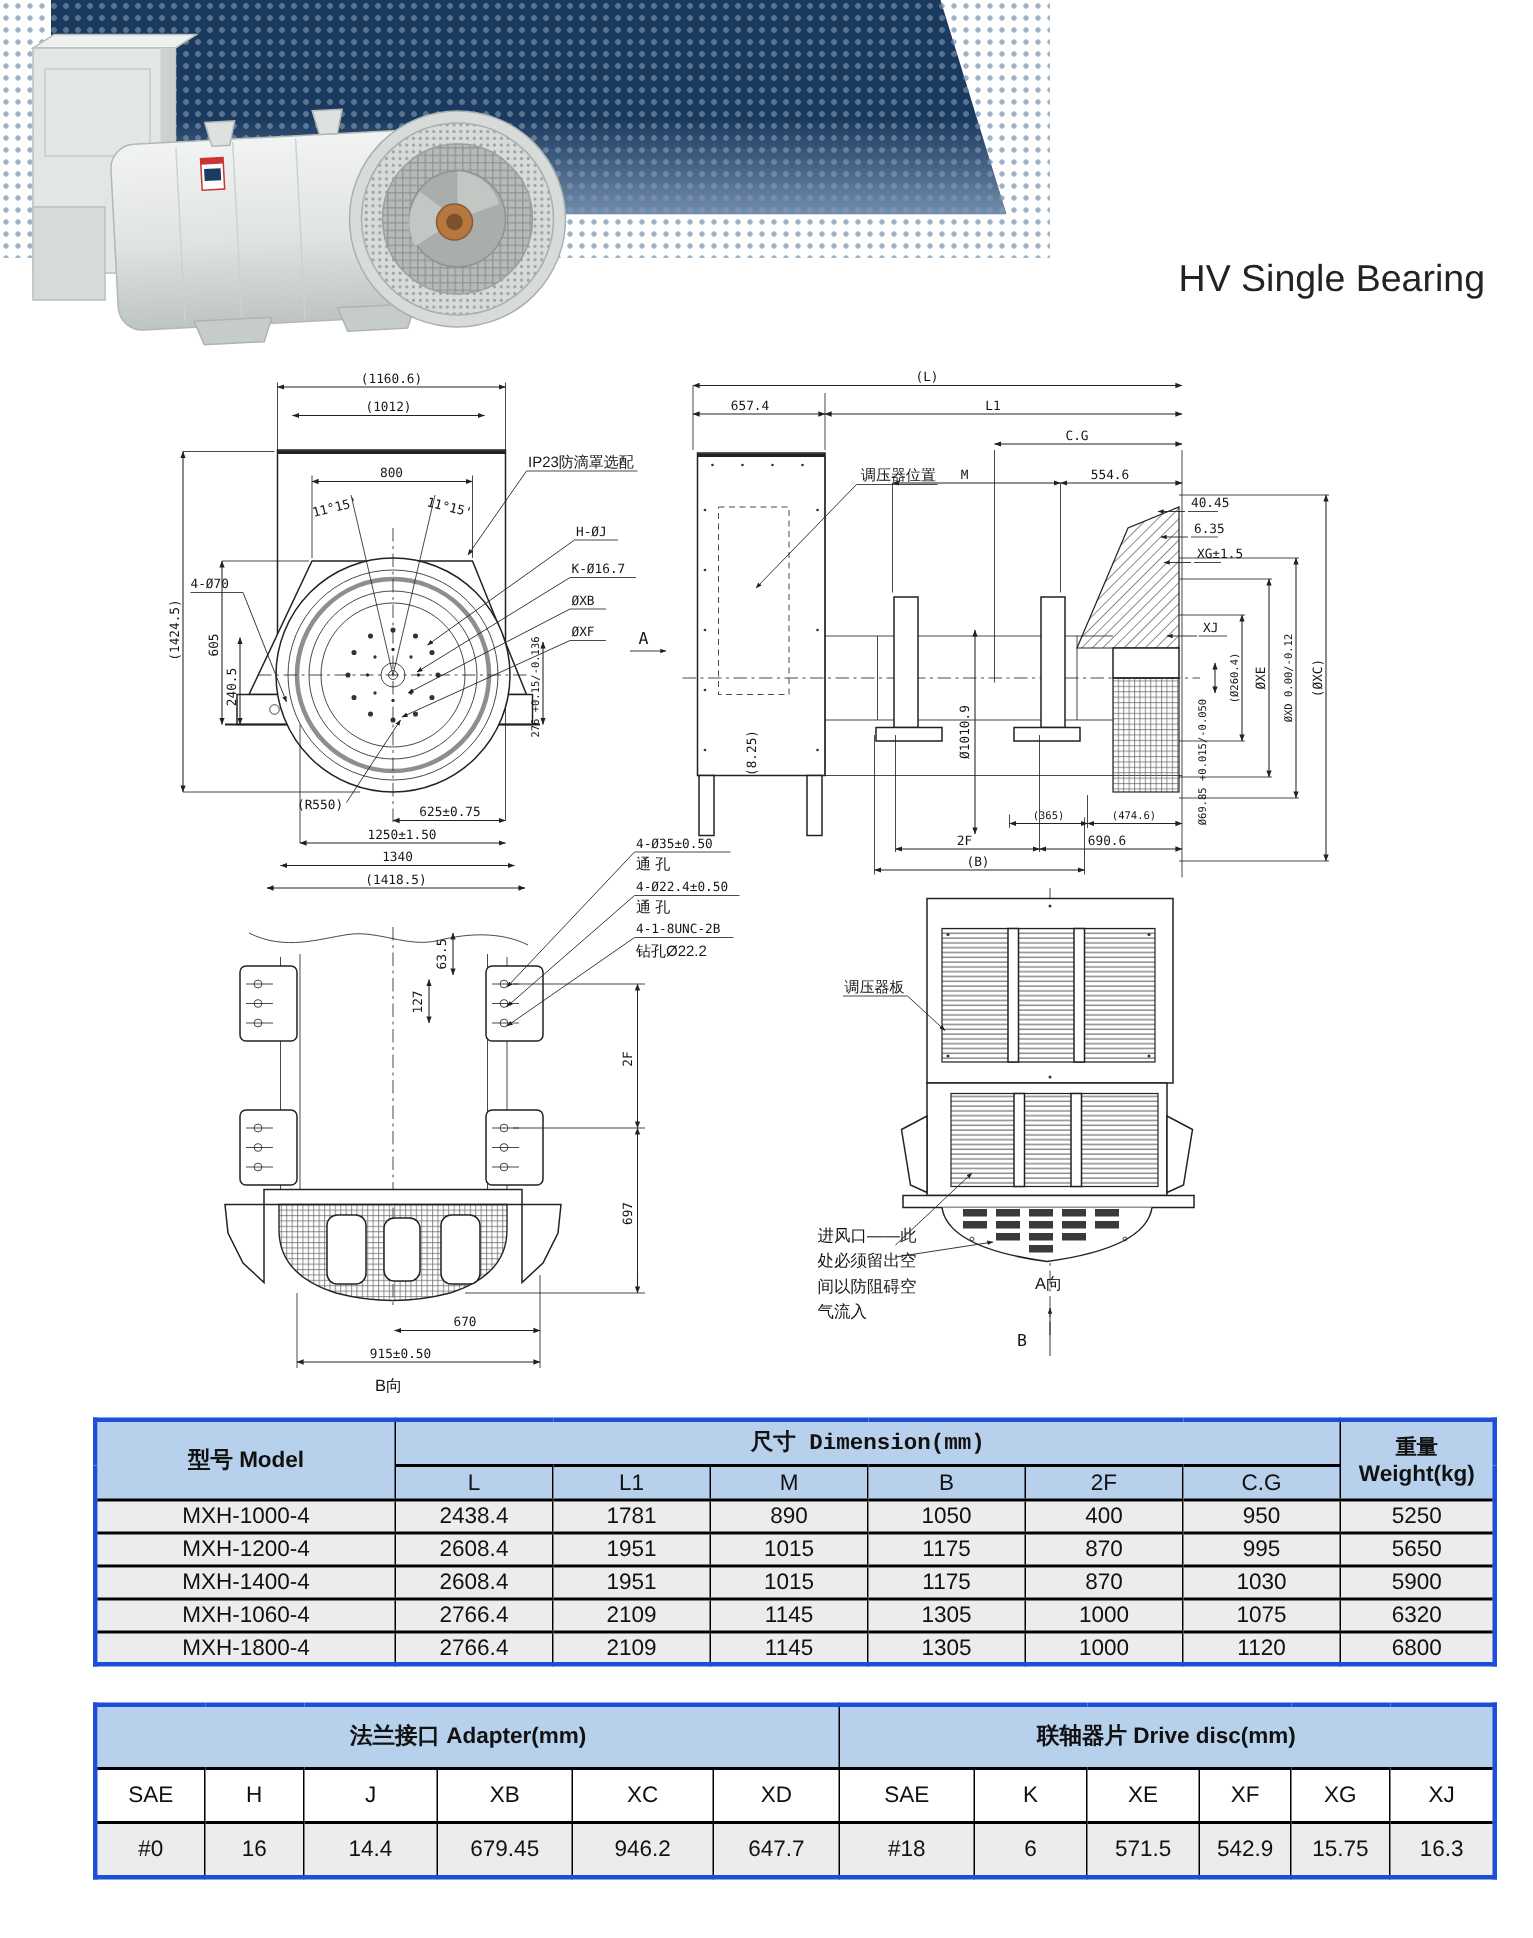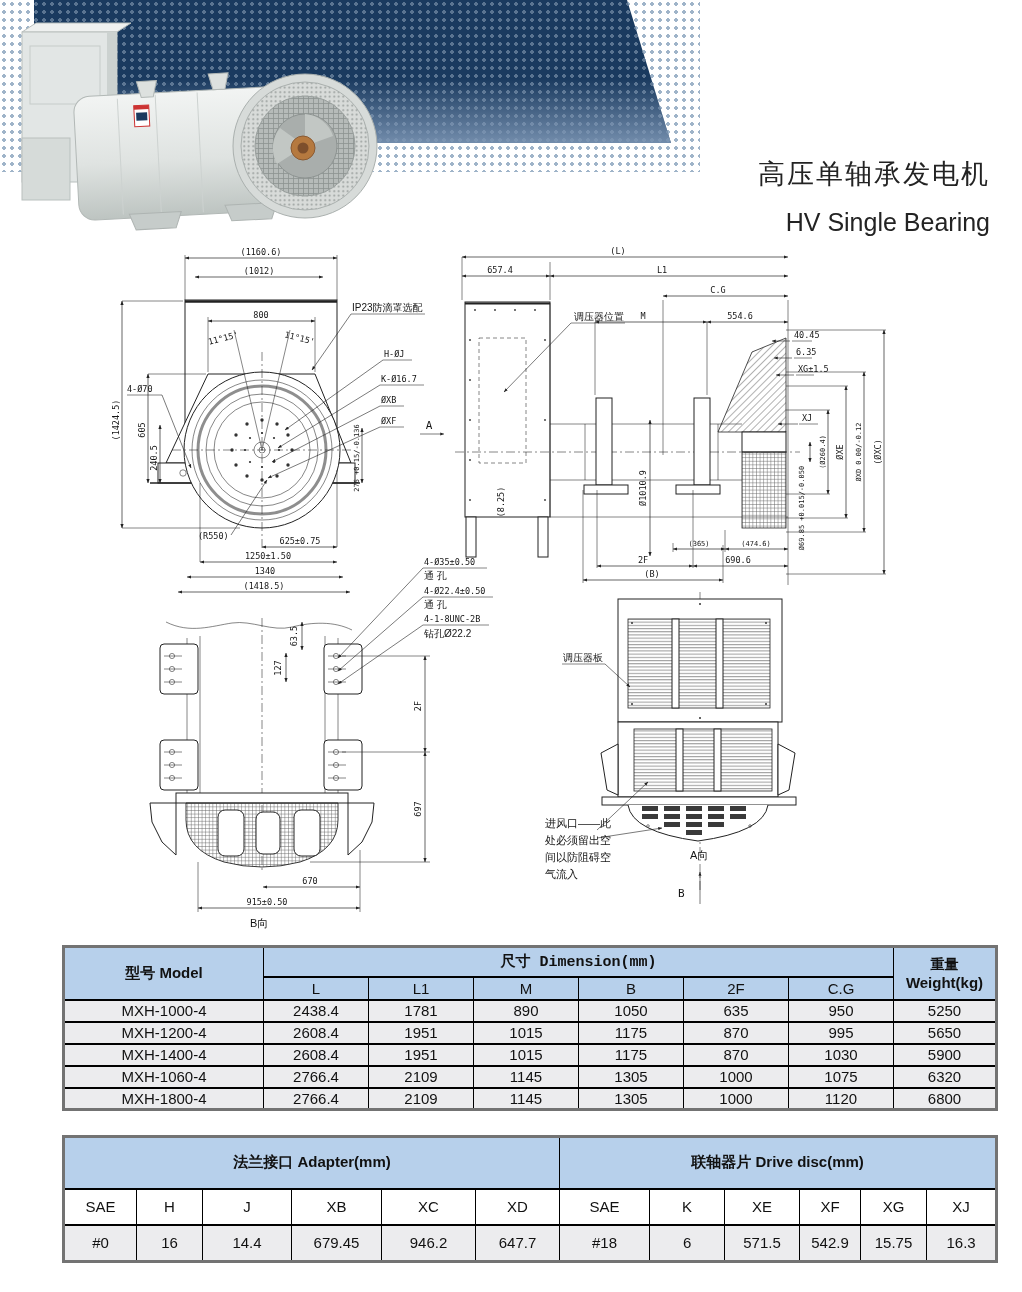--- a/index.html
+++ b/index.html
@@ -30,32 +30,32 @@
   .ol{stroke:#222;stroke-width:1;fill:#fff;}
   .thin{stroke:#222;stroke-width:.55;fill:none;}
   .dm{stroke:#222;stroke-width:.7;fill:none;marker-start:url(#ae);marker-end:url(#ae);}
   .lead{stroke:#222;stroke-width:.6;fill:none;marker-end:url(#ae);}
   .dash{stroke-dasharray:9 3 2 3;}
   .dsh2{stroke-dasharray:4 3;}
   .gray{stroke:#8e8e8e;stroke-width:3;fill:none;}
 
   
   table.tbl{position:absolute;border-collapse:collapse;table-layout:fixed;background:#fff;
-    border:3px solid #737373;}
+    border:3px solid #1d4ed8;}
   .tbl td{border:1px solid #000;border-top-width:2px;text-align:center;vertical-align:middle;
     padding:0;font-size:15px;color:#111;overflow:hidden;white-space:nowrap;}
   .hb{background:#b7d0eb;}
   .rb{background:#ececee;}
   .h-model{font-size:19px;font-weight:bold;}
   .h-dim{font-size:18px;font-weight:bold;font-family:Liberation Mono, monospace;}
   .h-w1{font-size:14px;font-weight:bold;line-height:19px;}
   .h-w2{font-size:15px;font-weight:bold;line-height:17px;}
   .t2h{font-size:18px;font-weight:bold;}
   tr.r30{height:30px;} tr.r23{height:23px;} tr.r22{height:22px;}
-  tr.r42{height:52px;} tr.r36{height:36px;} tr.r37{height:37px;}
+  tr.r42{height:42px;} tr.r36{height:36px;} tr.r37{height:37px;}
 </style>
 </head>
 <body>
 
 <div id="page">
 
   <div class="banner">
     <div class="dots-light"></div>
     <div class="navy-shape"></div>
 
@@ -104,21 +104,20 @@
         <circle cx="297" cy="128" r="32" fill="#a9aeac" stroke="#8d9391"></circle>
         <path d="M297,128 L297,96 A32,32 0 0 1 325,118 Z" fill="#c2c7c4"></path>
         <path d="M297,128 L269,146 A32,32 0 0 1 272,110 Z" fill="#c2c7c4"></path>
         <circle cx="295" cy="130" r="12" fill="#b5793f" stroke="#8a5a33"></circle>
         <circle cx="295" cy="130" r="5.5" fill="#7d4f2c"></circle>
       </g>
     </svg>
   </div>
 
   <div class="title-block">
-    <div class="title-cn">高压单轴承发电机</div>
     <div class="title-en">HV Single Bearing</div>
   </div>
 
   <svg id="draw" width="1022" height="700" viewBox="0 245 1022 700">
     <defs>
       <marker id="ae" viewBox="0 0 10 10" refX="9" refY="5" markerWidth="7" markerHeight="7" orient="auto-start-reverse">
         <path d="M0,1.4 L9.5,5 L0,8.6 z" fill="#222"></path>
       </marker>
       <pattern id="hatch" width="5" height="5" patternTransform="rotate(45)" patternUnits="userSpaceOnUse">
         <line x1="0" y1="0" x2="0" y2="5" stroke="#555" stroke-width=".9"></line>
@@ -494,21 +493,21 @@
       <td class="hb">B</td>
       <td class="hb">2F</td>
       <td class="hb">C.G</td>
     </tr>
     <tr class="r22">
       <td class="rb">MXH-1000-4</td>
       <td class="rb">2438.4</td>
       <td class="rb">1781</td>
       <td class="rb">890</td>
       <td class="rb">1050</td>
-      <td class="rb">635</td>
+      <td class="rb">400</td>
       <td class="rb">950</td>
       <td class="rb">5250</td>
     </tr>
     <tr class="r22">
       <td class="rb">MXH-1200-4</td>
       <td class="rb">2608.4</td>
       <td class="rb">1951</td>
       <td class="rb">1015</td>
       <td class="rb">1175</td>
       <td class="rb">870</td>

